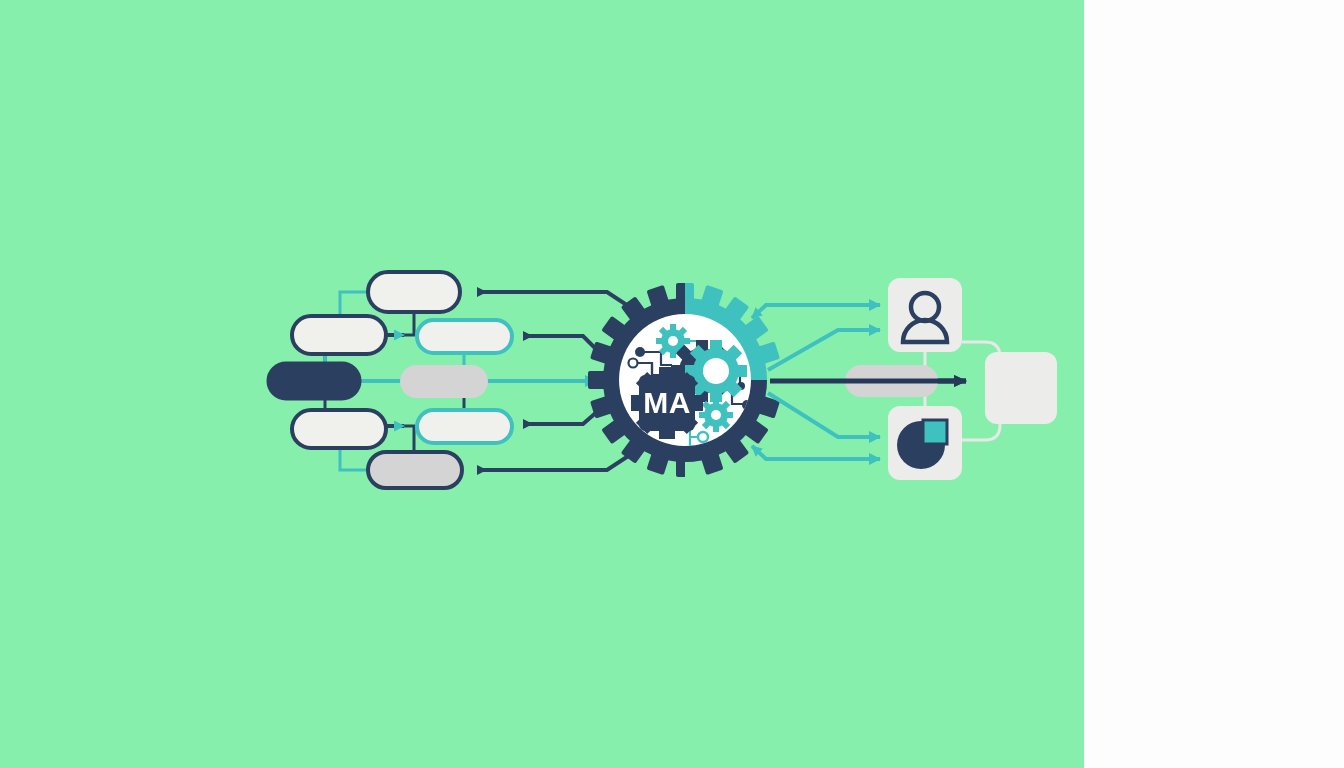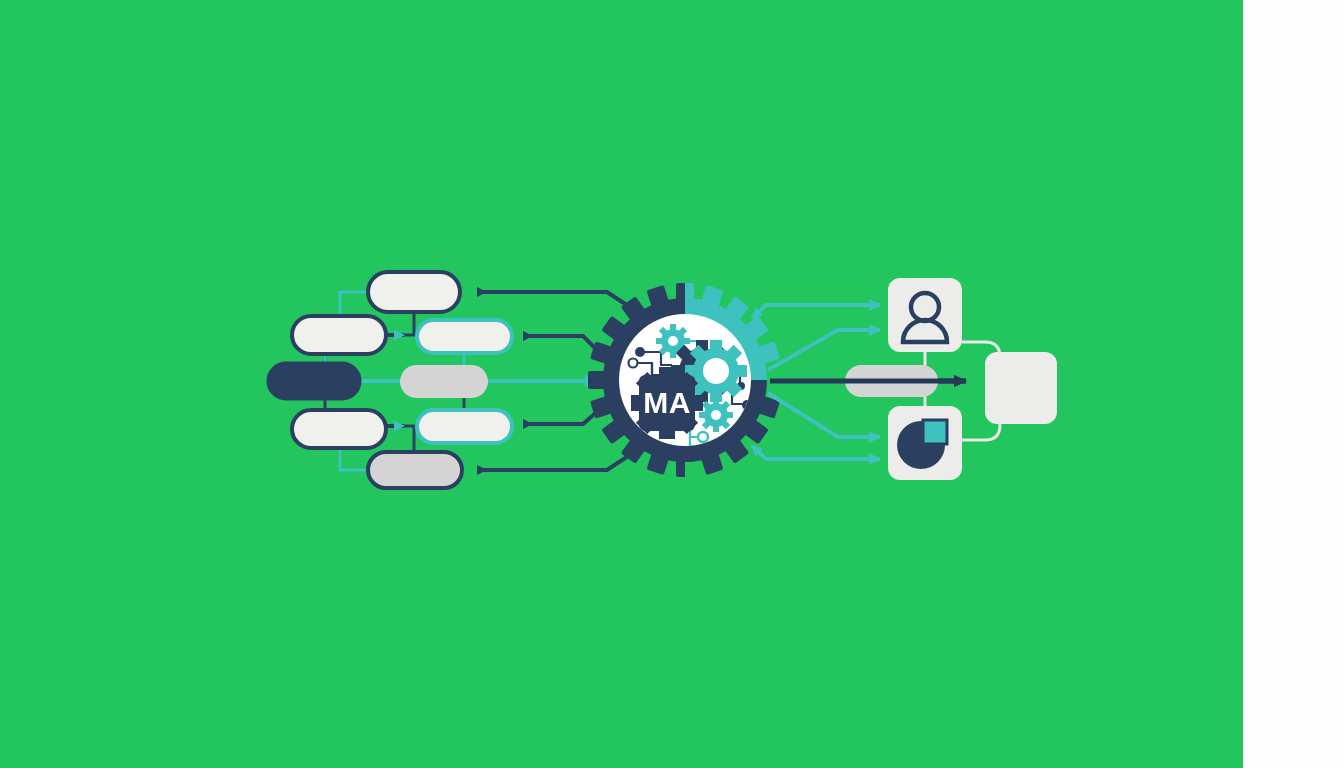--- a/index.html
+++ b/index.html
@@ -8,23 +8,23 @@
     background: #fdfdfd;
   }
   body {
     width: 1344px;
     height: 768px;
     font-family: "Liberation Sans", sans-serif;
     overflow: hidden;
   }
   #canvas {
     position: relative;
-    width: 1243px;
+    width: 1084px;
     height: 768px;
-    background: #22c55e;
+    background: #86efac;
   }
   #diagram-svg {
     position: absolute;
     left: 0;
     top: 0;
     width: 1344px;
     height: 768px;
     display: block;
   }
   .gear-label {

